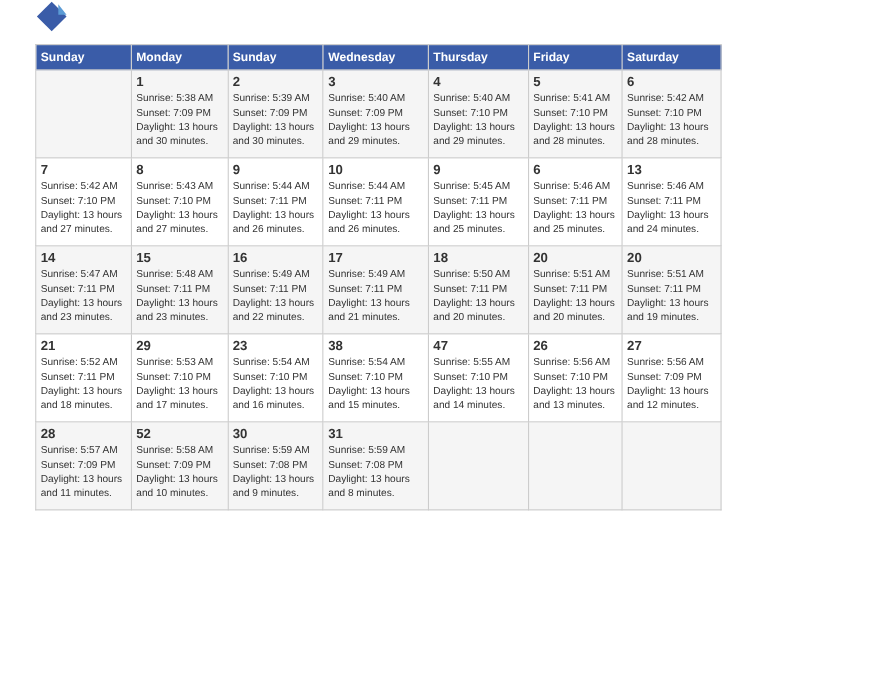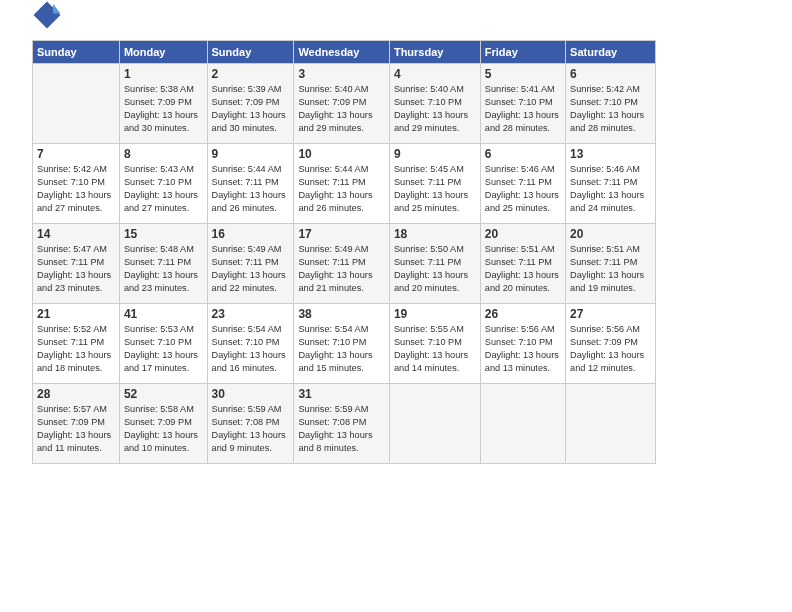--- a/index.html
+++ b/index.html
@@ -209,33 +209,33 @@
             <span class="day-num">20</span>
             <div class="cell-content">Sunrise: 5:51 AM<br>Sunset: 7:11 PM<br>Daylight: 13 hours<br>and 19 minutes.</div>
           </td>
         </tr>
         <tr>
           <td>
             <span class="day-num">21</span>
             <div class="cell-content">Sunrise: 5:52 AM<br>Sunset: 7:11 PM<br>Daylight: 13 hours<br>and 18 minutes.</div>
           </td>
           <td>
-            <span class="day-num">41</span>
+            <span class="day-num">29</span>
             <div class="cell-content">Sunrise: 5:53 AM<br>Sunset: 7:10 PM<br>Daylight: 13 hours<br>and 17 minutes.</div>
           </td>
           <td>
             <span class="day-num">23</span>
             <div class="cell-content">Sunrise: 5:54 AM<br>Sunset: 7:10 PM<br>Daylight: 13 hours<br>and 16 minutes.</div>
           </td>
           <td>
             <span class="day-num">38</span>
             <div class="cell-content">Sunrise: 5:54 AM<br>Sunset: 7:10 PM<br>Daylight: 13 hours<br>and 15 minutes.</div>
           </td>
           <td>
-            <span class="day-num">19</span>
+            <span class="day-num">47</span>
             <div class="cell-content">Sunrise: 5:55 AM<br>Sunset: 7:10 PM<br>Daylight: 13 hours<br>and 14 minutes.</div>
           </td>
           <td>
             <span class="day-num">26</span>
             <div class="cell-content">Sunrise: 5:56 AM<br>Sunset: 7:10 PM<br>Daylight: 13 hours<br>and 13 minutes.</div>
           </td>
           <td>
             <span class="day-num">27</span>
             <div class="cell-content">Sunrise: 5:56 AM<br>Sunset: 7:09 PM<br>Daylight: 13 hours<br>and 12 minutes.</div>
           </td>

